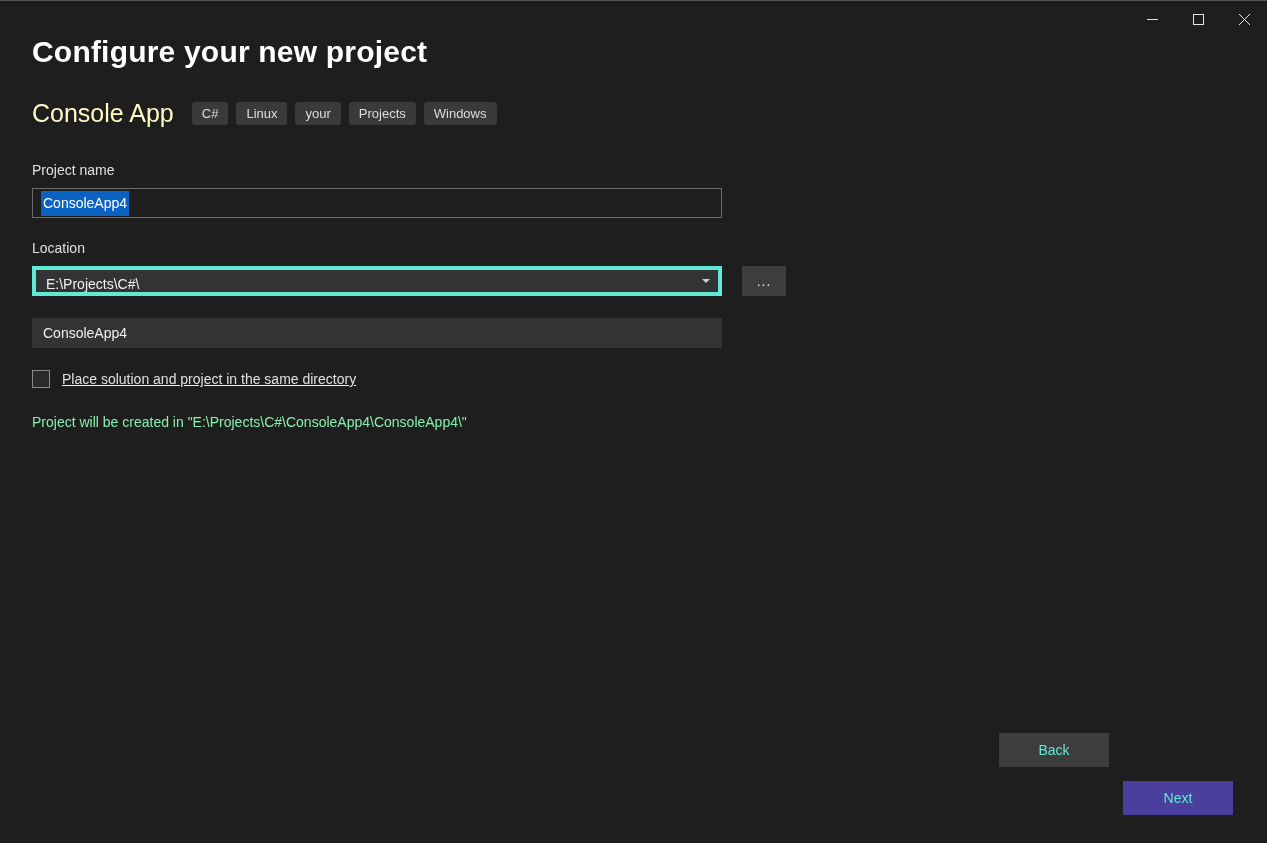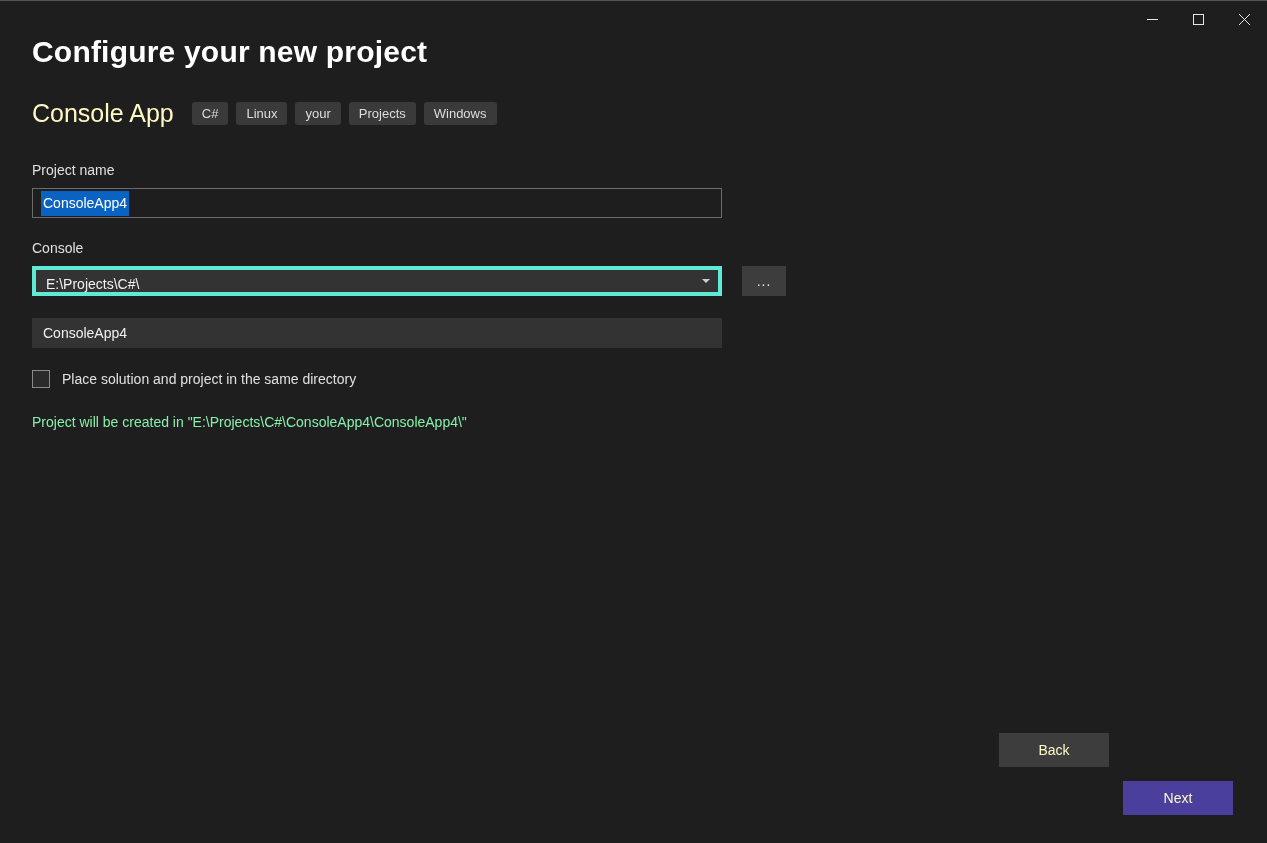--- a/index.html
+++ b/index.html
@@ -179,20 +179,21 @@
     font-size: 14px;
     line-height: 28px;
   }
 
   .check-row {
     display: flex;
     align-items: center;
     gap: 12px;
     margin-top: 4px;
     margin-bottom: 26px;
+    text-decoration: underline;
   }
   .checkbox {
     width: 18px;
     height: 18px;
     border: 1px solid #8a8a8a;
     background: #2a2a2a;
     display: inline-block;
   }
   .check-label {
     font-size: 14px;
@@ -210,21 +211,21 @@
     right: 34px;
     bottom: 28px;
     display: flex;
     gap: 14px;
   }
   .btn {
     min-width: 110px;
     height: 34px;
     border: none;
     font-size: 14px;
-    color: #fef9c3;
+    color: #5eead4;
     cursor: default;
   }
   .btn-secondary { background: #3d3d3d; }
   .btn-primary   { background: #4b3f9e; margin-top: 48px; }
 </style>
 </head>
 <body>
 
 <div class="titlebar">
   <button class="win-btn">
@@ -260,21 +261,21 @@
   </div>
 
   <div class="field-group">
     <div class="field-label">Project name</div>
     <div class="fake-input text-input selected-look">
       <span class="sel">ConsoleApp4</span>
     </div>
   </div>
 
   <div class="field-group">
-    <div class="field-label">Console</div>
+    <div class="field-label">Location</div>
     <div class="combo-wrap">
       <div class="combo">
         <span>E:\Projects\C#\</span>
         <span class="chev"></span>
       </div>
       <button class="browse-btn">...</button>
     </div>
   </div>
 
   <div class="field-group">

